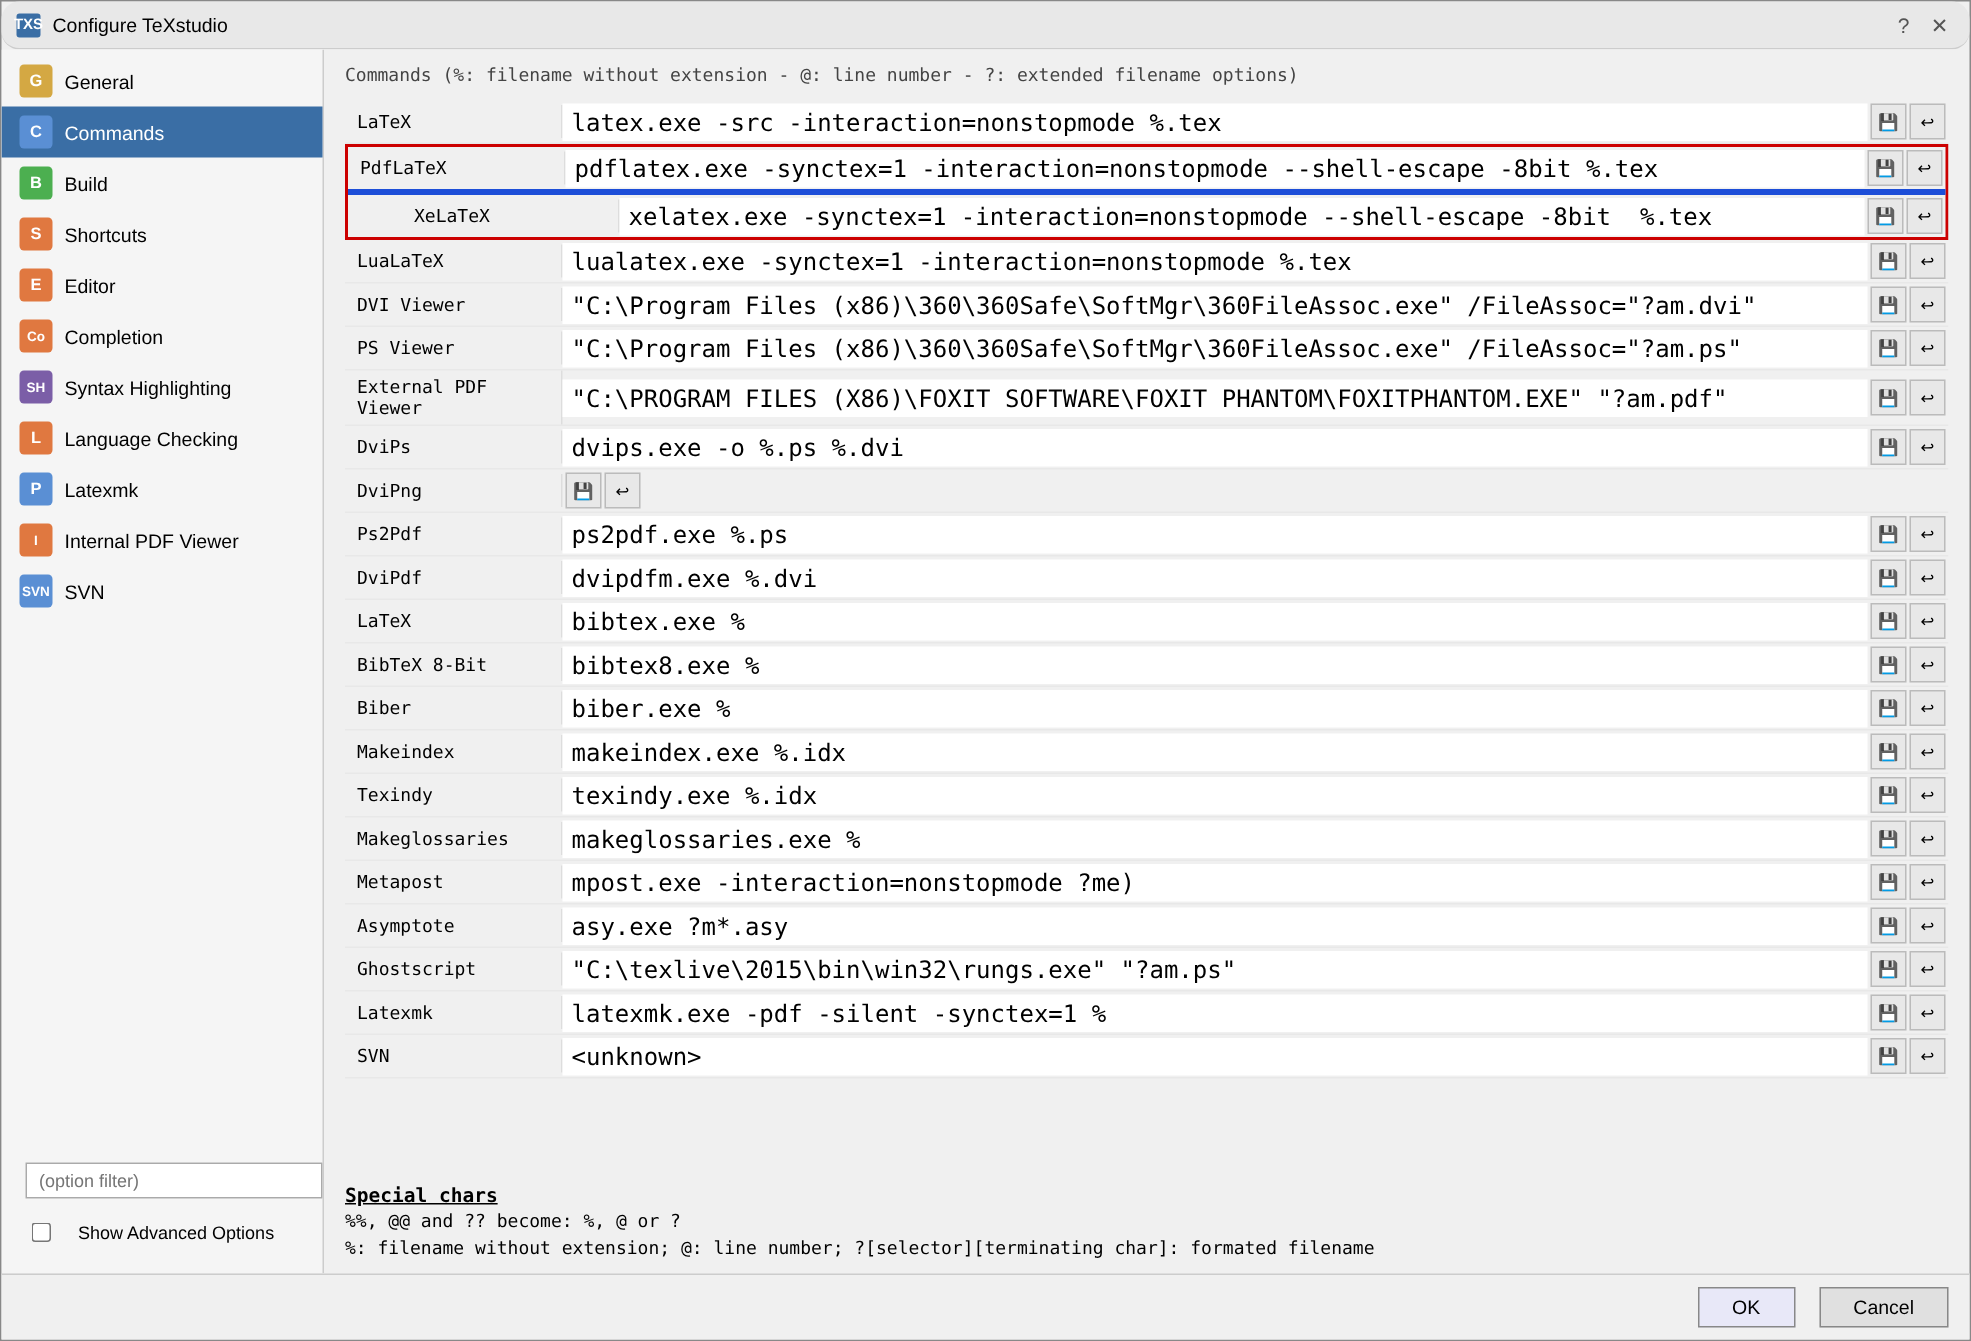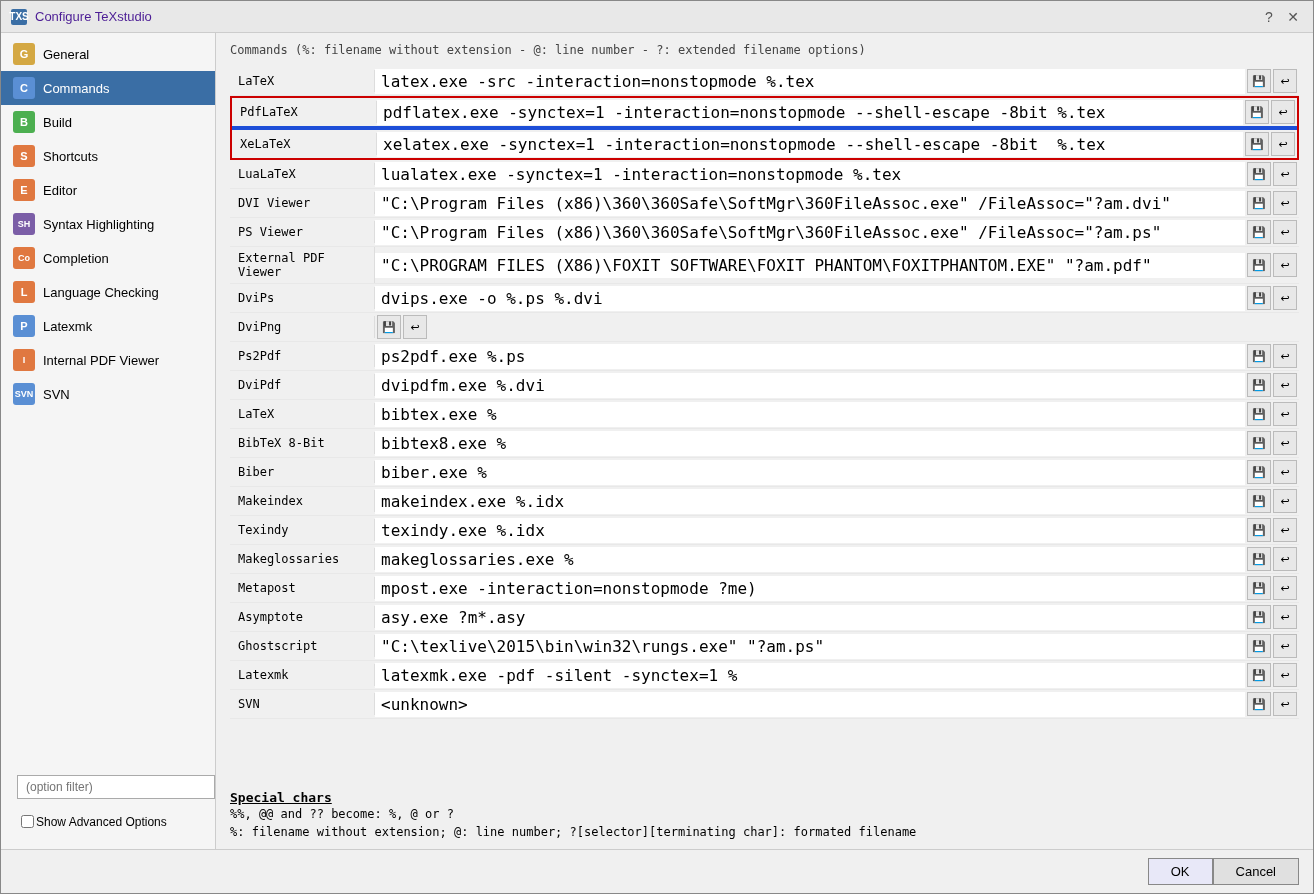--- a/index.html
+++ b/index.html
@@ -22,41 +22,42 @@
       flex-direction: column;
     }
     .title-bar {
       background: #e8e8e8;
       border-bottom: 1px solid #ccc;
       padding: 6px 10px;
       display: flex;
       align-items: center;
       justify-content: space-between;
       height: 32px;
+      border-radius: 12px;
     }
     .title-bar-left {
       display: flex;
       align-items: center;
       gap: 8px;
     }
     .title-icon {
       width: 16px;
       height: 16px;
       background: #3a6ea5;
       border-radius: 2px;
       display: flex;
       align-items: center;
       justify-content: center;
       font-size: 10px;
       color: white;
       font-weight: bold;
     }
     .title-text {
       font-size: 13px;
-      color: #4c1d95;
+      color: #000000;
     }
     .title-bar-right {
       display: flex;
       gap: 4px;
     }
     .title-btn {
       width: 20px;
       height: 20px;
       background: none;
       border: none;
@@ -121,21 +122,21 @@
       border: 1px solid #aaa;
       background: white;
       font-size: 12px;
       color: #999;
     }
     .sidebar-bottom {
       margin-top: auto;
       padding: 8px 12px;
       display: flex;
       align-items: flex-start;
-      gap: 2px;
+      gap: 18px;
       font-size: 12px;
     }
     .sidebar-bottom input[type="checkbox"] { margin: 0; }
     .main {
       flex: 1;
       display: flex;
       flex-direction: column;
       padding: 10px 14px;
       overflow: hidden;
     }
@@ -195,21 +196,21 @@
     .special-chars-title {
       font-weight: bold;
       text-decoration: underline;
       font-size: 13px;
       font-family: monospace;
     }
     .footer {
       display: flex;
       justify-content: flex-end;
       padding: 8px 14px;
-      gap: 0;
+      gap: 16px;
       border-top: 1px solid #ccc;
       background: #f0f0f0;
     }
     .footer-btn {
       padding: 5px 22px;
       border: 1px solid #888;
       background: #e0e0e0;
       cursor: pointer;
       font-size: 13px;
     }
@@ -261,26 +262,26 @@
       </div>
       <div class="sidebar-item">
         <div class="sidebar-icon icon-shortcuts">S</div>
         <span>Shortcuts</span>
       </div>
       <div class="sidebar-item">
         <div class="sidebar-icon icon-editor">E</div>
         <span>Editor</span>
       </div>
       <div class="sidebar-item">
+        <div class="sidebar-icon icon-completion" style="font-size:9px;">Co</div>
+        <span>Completion</span>
+      </div>
+      <div class="sidebar-item">
         <div class="sidebar-icon icon-syntax" style="font-size:9px;">SH</div>
         <span>Syntax Highlighting</span>
-      </div>
-      <div class="sidebar-item">
-        <div class="sidebar-icon icon-completion" style="font-size:9px;">Co</div>
-        <span>Completion</span>
       </div>
       <div class="sidebar-item">
         <div class="sidebar-icon icon-language">L</div>
         <span>Language Checking</span>
       </div>
       <div class="sidebar-item">
         <div class="sidebar-icon icon-preview">P</div>
         <span>Latexmk</span>
       </div>
       <div class="sidebar-item">
@@ -318,21 +319,21 @@
 
           <div style="border: 2px solid #cc0000; margin: 0;">
             <div class="command-row" style="border-bottom: 4px solid #1d4ed8;">
               <div class="command-label">PdfLaTeX</div>
               <input class="command-input" type="text" value="pdflatex.exe -synctex=1 -interaction=nonstopmode --shell-escape -8bit %.tex" style="">
               <div class="cmd-btns">
                 <button class="cmd-btn">💾</button>
                 <button class="cmd-btn">↩</button>
               </div>
             </div>
-            <div class="command-row" style="border-bottom: none;">
+            <div class="command-row" style="border-bottom: none; padding-left: 36px;">
               <div class="command-label">XeLaTeX</div>
               <input class="command-input" type="text" value="xelatex.exe -synctex=1 -interaction=nonstopmode --shell-escape -8bit  %.tex" style="">
               <div class="cmd-btns">
                 <button class="cmd-btn">💾</button>
                 <button class="cmd-btn">↩</button>
               </div>
             </div>
           </div>
 
           <div class="command-row">

